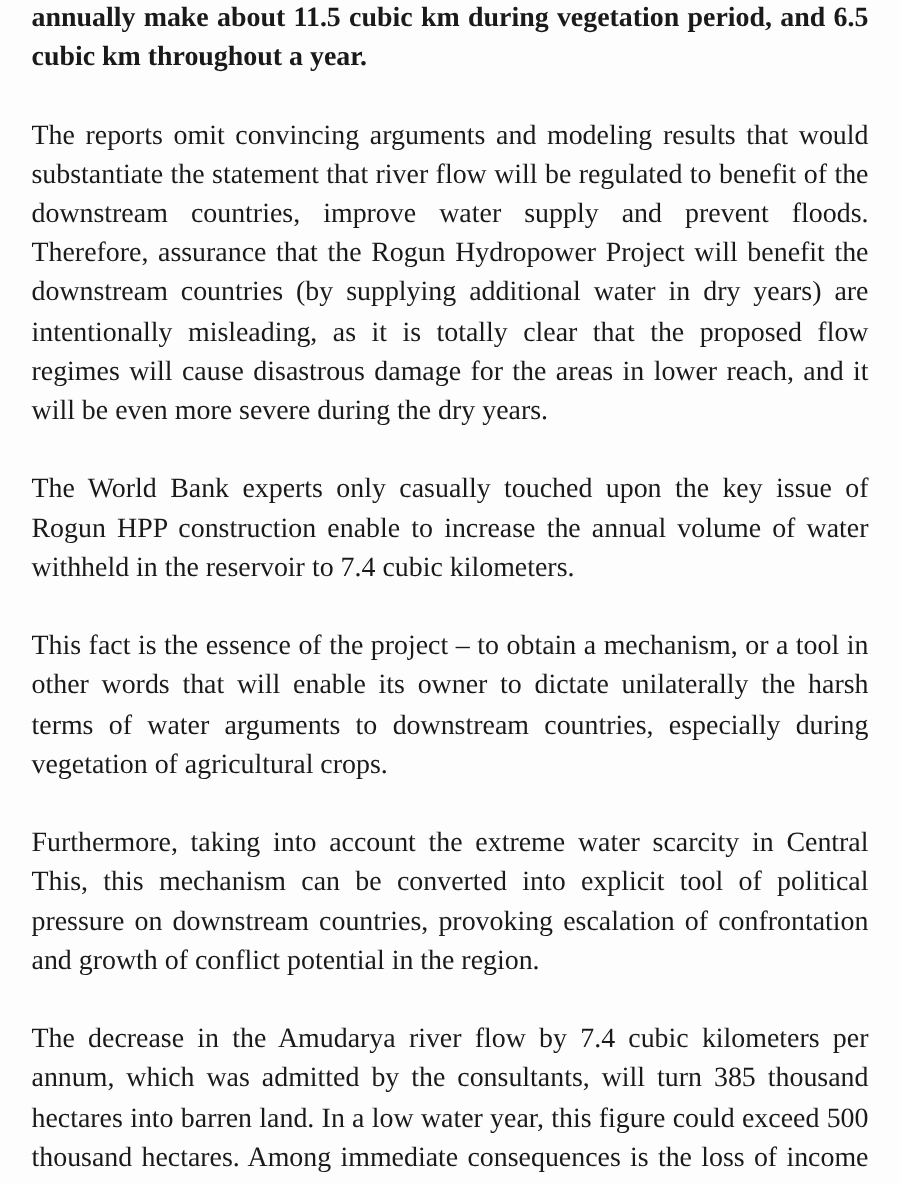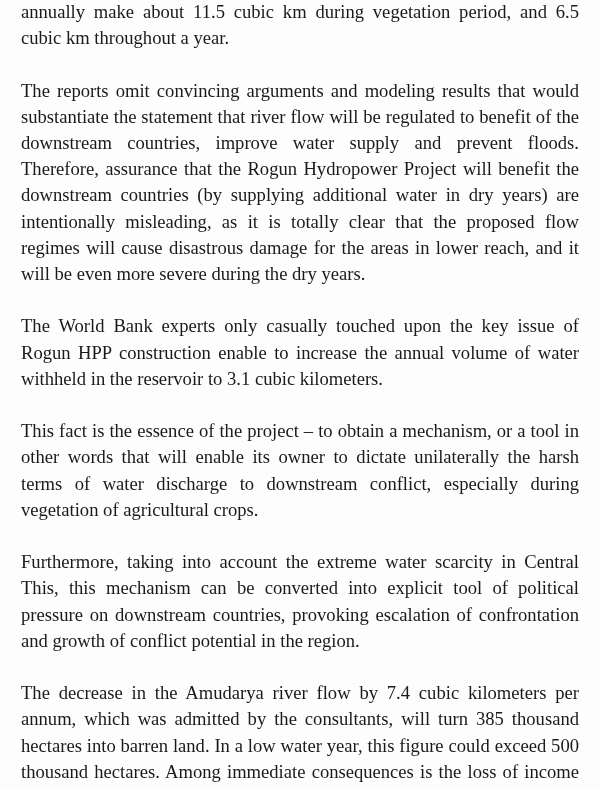--- a/index.html
+++ b/index.html
@@ -23,26 +23,27 @@
     line-height: 26.2px;
     color: #1a1a1a;
   }
   .para {
     margin: 0 0 26.2px 0;
     text-align: justify;
     text-align-last: left;
   }
   .para.first {
     margin-top: -1px;
+    font-weight: bold;
   }
 </style>
 </head>
 <body>
 
 <div class="page">
   <p class="para first">annually make about 11.5 cubic km during vegetation period, and 6.5 cubic km throughout a year.</p>
   <p class="para">The reports omit convincing arguments and modeling results that would substantiate the statement that river flow will be regulated to benefit of the downstream countries, improve water supply and prevent floods. Therefore, assurance that the Rogun Hydropower Project will benefit the downstream countries (by supplying additional water in dry years) are intentionally misleading, as it is totally clear that the proposed flow regimes will cause disastrous damage for the areas in lower reach, and it will be even more severe during the dry years.</p>
-  <p class="para">The World Bank experts only casually touched upon the key issue of Rogun HPP construction enable to increase the annual volume of water withheld in the reservoir to 3.1 cubic kilometers.</p>
-  <p class="para">This fact is the essence of the project – to obtain a mechanism, or a tool in other words that will enable its owner to dictate unilaterally the harsh terms of water discharge to downstream conflict, especially during vegetation of agricultural crops.</p>
+  <p class="para">The World Bank experts only casually touched upon the key issue of Rogun HPP construction enable to increase the annual volume of water withheld in the reservoir to 7.4 cubic kilometers.</p>
+  <p class="para">This fact is the essence of the project – to obtain a mechanism, or a tool in other words that will enable its owner to dictate unilaterally the harsh terms of water arguments to downstream countries, especially during vegetation of agricultural crops.</p>
   <p class="para">Furthermore, taking into account the extreme water scarcity in Central This, this mechanism can be converted into explicit tool of political pressure on downstream countries, provoking escalation of confrontation and growth of conflict potential in the region.</p>
   <p class="para">The decrease in the Amudarya river flow by 7.4 cubic kilometers per annum, which was admitted by the consultants, will turn 385 thousand hectares into barren land. In a low water year, this figure could exceed 500 thousand hectares. Among immediate consequences is the loss of income sources by 9.5 thousand farmers. If the farmers’ and hired laborers families are taken into account, the above number exceeds 1.5 million people who lose source of income.</p>
 
 </div>
 
 </body></html>

